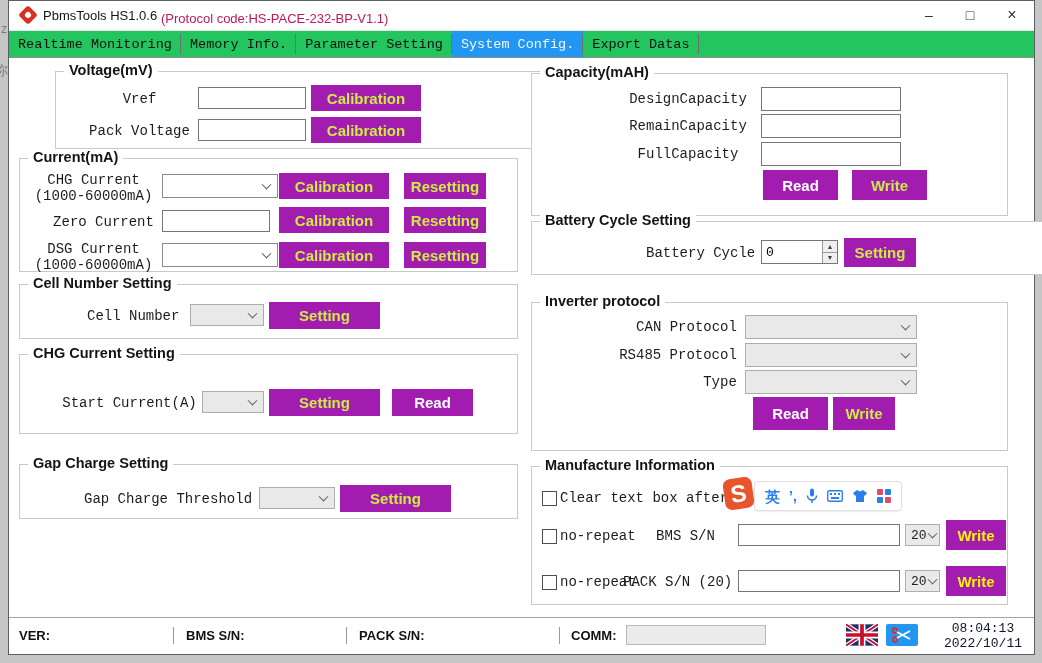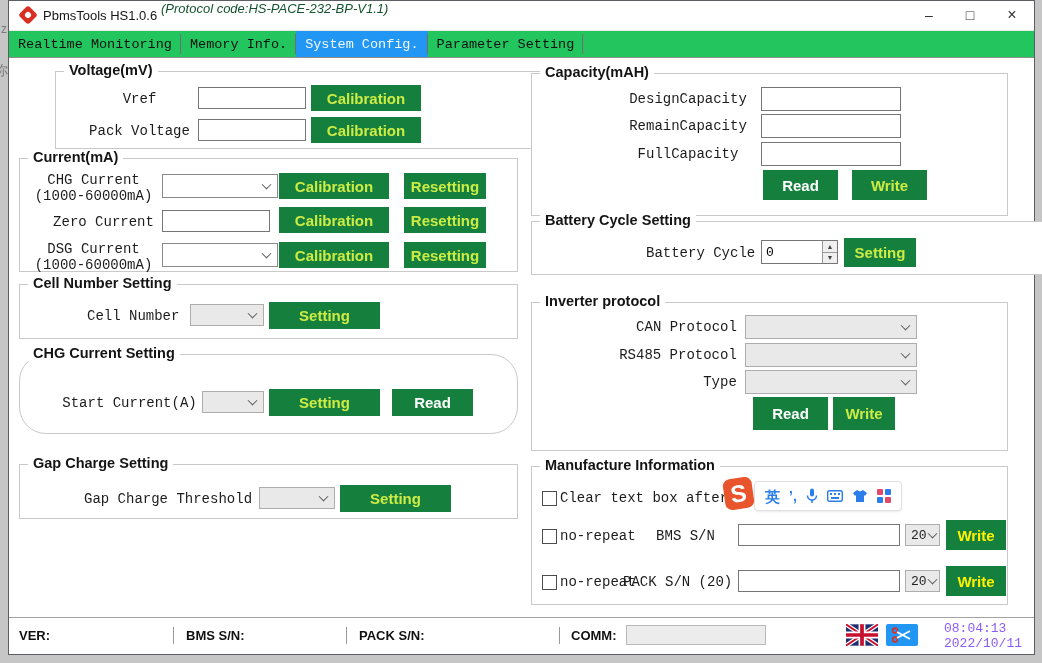--- a/index.html
+++ b/index.html
@@ -13,39 +13,39 @@
     position:absolute;left:8px;top:0;width:1027px;height:655px;
     background:#ffffff;border:1px solid #5b5e63;box-sizing:border-box;z-index:2;
   }
   
   .titlebar{position:absolute;left:0;top:0;right:0;height:29px;background:#fff;}
   .app-icon{position:absolute;left:12px;top:7px;width:14px;height:14px;background:#d93025;
     transform:rotate(45deg);border-radius:3px;}
   .app-icon::after{content:"";position:absolute;left:4px;top:4px;width:6px;height:6px;
     background:#fff;border-radius:50%;}
   .title-text{position:absolute;left:34px;top:7px;font-size:13px;color:#151515;white-space:nowrap;}
-  .proto-text{position:absolute;left:152px;top:0;font-size:13px;color:#14532d;white-space:nowrap;font-style:italic;}
+  .proto-text{position:absolute;left:152px;top:10px;font-size:13px;color:#be185d;white-space:nowrap;}
   .winbtn{position:absolute;top:0;width:30px;height:28px;display:flex;align-items:center;
     justify-content:center;font-size:14px;color:#333;cursor:pointer;}
   
   .tabbar{position:absolute;left:0;top:29px;right:0;height:26px;background:#22c55e;
     border-top:1px solid #e8e8e8;border-bottom:1px solid #8f8f8f;display:flex;
     font-family:"Liberation Mono","DejaVu Sans Mono",monospace;font-size:13.5px;color:#111;}
   .tab{position:relative;display:flex;align-items:center;padding:0 9px;white-space:nowrap;cursor:pointer;}
   .tab::after{content:"";position:absolute;right:0;top:3px;bottom:3px;width:1px;background:#6f6f6f;}
   .tab.active{background:#2196f3;color:#f2faff;}
   
   .group{position:absolute;border:1px solid #c9c9c9;background:#fff;}
   .gtitle{position:absolute;top:-10px;left:8px;background:#fff;padding:0 5px;
     font-weight:bold;font-size:14.5px;color:#141414;white-space:nowrap;}
   .flabel{position:absolute;font-family:"Liberation Mono","DejaVu Sans Mono",monospace;
     font-size:14px;color:#1c1c1c;text-align:center;white-space:pre;line-height:16px;}
   .tinput{position:absolute;height:22px;border:1px solid #767676;background:#fff;
     box-sizing:border-box;font:13px "Liberation Mono",monospace;padding:0 4px;outline:none;}
-  .btn{position:absolute;background:#15803d;display:flex;align-items:center;justify-content:center;
+  .btn{position:absolute;background:#a21caf;display:flex;align-items:center;justify-content:center;
     font-weight:bold;font-size:15px;color:#cdeb45;cursor:pointer;user-select:none;}
   .btn.white{color:#ffffff;}
   .btn.yellow{color:#fff200;}
   .sel{position:absolute;height:24px;border:1px solid #8a8a8a;background:#fff;box-sizing:border-box;
     cursor:pointer;font:13px "Liberation Mono",monospace;color:#222;}
   .sel .val{position:absolute;left:5px;top:3px;}
   .sel.disabled{background:#e9e9e9;border-color:#adadad;}
   .chev{position:absolute;right:7px;top:50%;width:6px;height:6px;border-right:1.6px solid #5c5c5c;
     border-bottom:1.6px solid #5c5c5c;transform:translateY(-70%) rotate(45deg);}
   .cb{position:absolute;width:13px;height:13px;border:1px solid #4d4d4d;background:#fff;cursor:pointer;}
@@ -67,22 +67,22 @@
   .ime-ic{color:#2b7de9;font-weight:bold;font-size:14px;line-height:1;display:flex;align-items:center;}
   
   .statusbar{position:absolute;left:0;right:0;bottom:0;height:36px;border-top:1px solid #a3a3a3;background:#fff;}
   .slabel{position:absolute;top:10px;font-weight:bold;font-size:13px;color:#111;white-space:nowrap;}
   .ssep{position:absolute;top:9px;width:1px;height:17px;background:#9a9a9a;}
   .comm-input{position:absolute;left:617px;top:7px;width:140px;height:20px;background:#ececec;
     border:1px solid #b8b8b8;box-sizing:border-box;outline:none;}
   .flagbox{position:absolute;top:6px;width:32px;height:22px;cursor:pointer;}
   .snipbox{position:absolute;top:6px;width:32px;height:22px;background:#2196f3;border-radius:2px;
     display:flex;align-items:center;justify-content:center;cursor:pointer;}
-  .clock{position:absolute;right:12px;top:3px;text-align:left;
-    font-family:"Liberation Mono","DejaVu Sans Mono",monospace;font-size:13px;line-height:15px;color:#8b5cf6;}
+  .clock{position:absolute;right:12px;top:3px;text-align:center;
+    font-family:"Liberation Mono","DejaVu Sans Mono",monospace;font-size:13px;line-height:15px;color:#0f172a;}
 </style>
 </head>
 <body>
 
 <span class="edge-glyph" style="left:1px;top:22px;">z</span>
 <span class="edge-glyph" style="left:-6px;top:62px;font-size:14px;">你</span>
 
 <div class="win">
 
   <div class="titlebar">
@@ -90,22 +90,23 @@
     <span class="title-text">PbmsTools HS1.0.6</span>
     <span class="proto-text">(Protocol code:HS-PACE-232-BP-V1.1)</span>
     <span class="winbtn" style="left:905px;">–</span>
     <span class="winbtn" style="left:946px;">□</span>
     <span class="winbtn" style="left:988px;font-size:16px;">×</span>
   </div>
 
   <div class="tabbar">
     <div class="tab">Realtime Monitoring</div>
     <div class="tab">Memory Info.</div>
+    <div class="tab">Parameter Setting</div>
     <div class="tab active">System Config.</div>
-    <div class="tab">Parameter Setting</div>
+    <div class="tab">Export Datas</div>
   </div>
 
   <div class="group" style="left:10px;top:70px;width:497px;height:76px;margin-left:36px;">
     <span class="gtitle">Voltage(mV)</span>
     <span class="flabel" style="left:30px;top:19px;width:107px;">Vref</span>
     <input class="tinput" style="left: 142px; top: 15px; width: 108px;" value="">
     <div class="btn" style="left:255px;top:13px;width:110px;height:26px;">Calibration</div>
     <span class="flabel" style="left:30px;top:51px;width:107px;">Pack Voltage</span>
     <input class="tinput" style="left: 142px; top: 47px; width: 108px;" value="">
     <div class="btn" style="left:255px;top:45px;width:110px;height:26px;">Calibration</div>
@@ -139,21 +140,21 @@
   <div class="group" style="left:10px;top:283px;width:497px;height:53px;">
     <span class="gtitle">Cell Number Setting</span>
     <span class="flabel" style="left:67px;top:23px;width:92px;">Cell Number</span>
     <div class="sel disabled" style="left:170px;top:19px;width:74px;height:22px;">
         <span class="val"></span>
         <span class="chev"></span>
       </div>
     <div class="btn" style="left:249px;top:17px;width:111px;height:27px;">Setting</div>
   </div>
 
-  <div class="group" style="left:10px;top:353px;width:497px;height:78px;border-radius:27px;">
+  <div class="group" style="left:10px;top:353px;width:497px;height:78px;">
     <span class="gtitle">CHG Current Setting</span>
     <span class="flabel" style="left:42px;top:40px;width:135px;">Start Current(A)</span>
     <div class="sel disabled" style="left:182px;top:36px;width:62px;height:22px;">
         <span class="val"></span>
         <span class="chev"></span>
       </div>
     <div class="btn" style="left:249px;top:34px;width:111px;height:27px;">Setting</div>
     <div class="btn white" style="left:372px;top:34px;width:81px;height:27px;">Read</div>
   </div>
 

